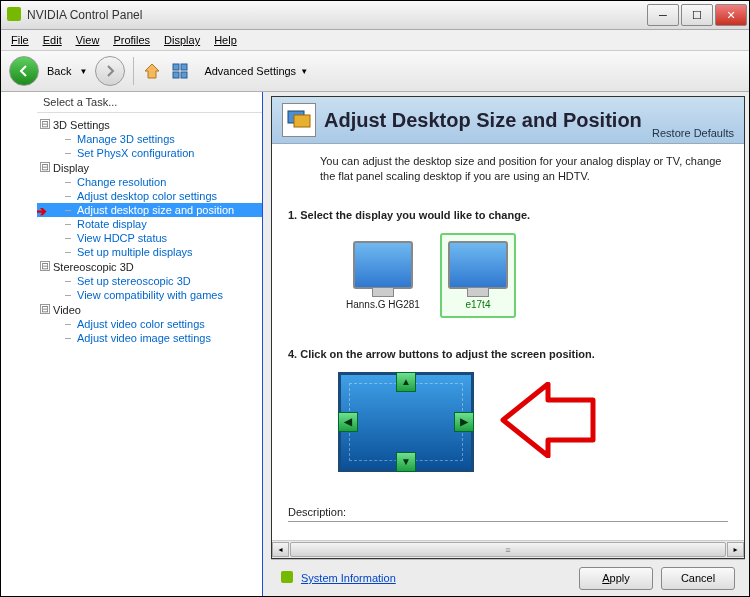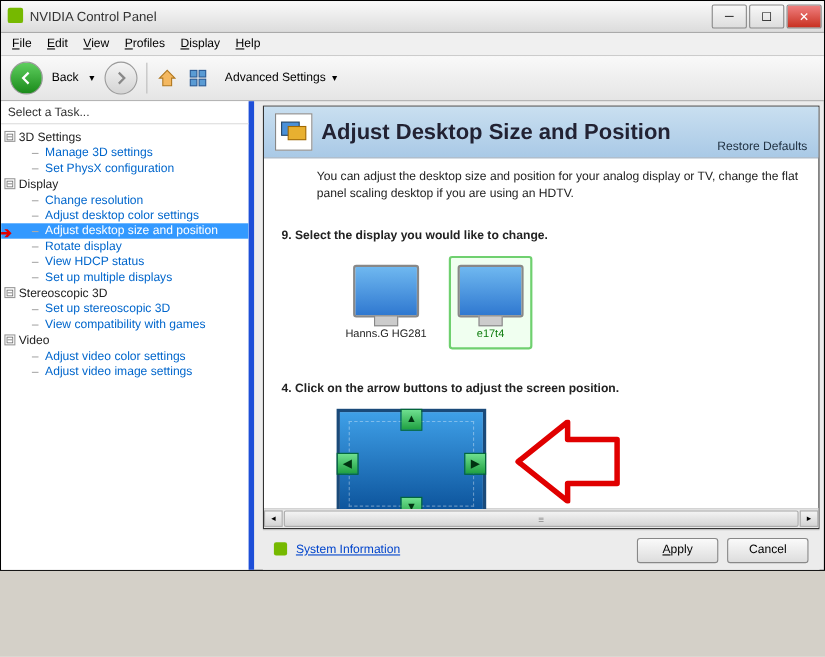--- a/index.html
+++ b/index.html
@@ -1,33 +1,33 @@
 <!DOCTYPE html>
 <html><head>
 <meta charset="utf-8">
 <style>
 html,body{margin:0;padding:0;font-family:"Segoe UI",Tahoma,sans-serif;font-size:11px;background:#d4d0c8;}
-.window{width:750px;height:519px;border:1px solid #000;background:#ececec;position:relative;box-sizing:border-box;display:flex;flex-direction:column;}
+.window{width:750px;height:597px;border:1px solid #000;background:#ececec;position:relative;box-sizing:border-box;display:flex;flex-direction:column;}
 .titlebar{height:28px;background:linear-gradient(to bottom,#fafafa,#dcdcdc);border-bottom:1px solid #aaa;display:flex;align-items:center;padding:0 2px;}
 .titlebar .icon{width:16px;height:16px;margin:0 4px;display:inline-block;}
 .titlebar .title{flex:1;font-size:12px;color:#333;}
 .winbtns{display:flex;gap:2px;}
 .winbtn{width:30px;height:20px;border:1px solid #888;background:linear-gradient(to bottom,#f8f8f8,#ddd);display:flex;align-items:center;justify-content:center;border-radius:2px;}
 .winbtn.close{background:linear-gradient(to bottom,#f08080,#c83020);color:#fff;}
-.menubar{height:20px;background:#f0f0f0;border-bottom:1px solid #ccc;display:flex;align-items:center;padding:0 4px;gap:2px;}
+.menubar{height:20px;background:#f0f0f0;border-bottom:1px solid #ccc;display:flex;align-items:center;padding:0 4px;gap:2px;text-decoration:underline;}
 .menubar span{padding:2px 6px;cursor:default;}
 .toolbar{height:40px;background:linear-gradient(to bottom,#f9f9f9,#e5e5e5);border-bottom:1px solid #b0b0b0;display:flex;align-items:center;padding:0 8px;gap:8px;}
 .navbtn{width:28px;height:28px;border-radius:50%;display:flex;align-items:center;justify-content:center;font-size:14px;border:1px solid #9a9a9a;}
 .navbtn.back{background:linear-gradient(to bottom,#5fcf5f,#1a8a1a);color:#fff;}
 .navbtn.fwd{background:linear-gradient(to bottom,#f4f4f4,#d4d4d4);color:#888;}
 .toolicon{width:20px;height:20px;display:flex;align-items:center;justify-content:center;}
 .toolbar .sep{width:1px;height:28px;background:#bbb;}
 .advset{display:flex;align-items:center;gap:4px;padding:2px 6px;}
 .body{flex:1;display:flex;min-height:0;}
-.sidebar{width:225px;border-right:5px solid #1d4ed8;background:#fff;display:flex;flex-direction:column;}
+.sidebar{width:225px;border-right:1px solid #1d4ed8;background:#fff;display:flex;flex-direction:column;padding-left:36px;}
 .sidehdr{padding:4px 6px;font-size:11px;color:#333;border-bottom:1px solid #ddd;}
 .tree{flex:1;overflow:auto;padding:4px 0;}
 .tree .grp{margin:1px 0;}
 .tree .grplbl{padding:1px 4px 1px 16px;position:relative;color:#222;}
 .tree .grplbl::before{content:"⊟";position:absolute;left:3px;top:1px;font-size:9px;color:#666;border:1px solid #999;width:8px;height:8px;line-height:8px;text-align:center;}
 .tree .item{padding:1px 4px 1px 40px;color:#0066cc;cursor:pointer;position:relative;white-space:nowrap;}
 .tree .item::before{content:"";position:absolute;left:28px;top:7px;width:6px;height:1px;background:#aaa;}
 .tree .item.sel{background:#3399ff;color:#fff;}
 .tree .item.sel::after{content:"";}
 .redarrow{position:absolute;left:-2px;top:0;color:#e00000;font-size:14px;font-weight:bold;}
@@ -173,21 +173,21 @@
                 <rect x="2" y="4" width="16" height="12" fill="#4a90d8" stroke="#246"></rect>
                 <rect x="8" y="8" width="16" height="12" fill="#e8b030" stroke="#a06800"></rect>
               </svg>
           </div>
           <h1>Adjust Desktop Size and Position</h1>
           <span class="restore">Restore Defaults</span>
         </div>
         <div class="panelbody">
           <div class="intro">You can adjust the desktop size and position for your analog display or TV, change the flat panel scaling desktop if you are using an HDTV.</div>
 
-          <div class="step">9. Select the display you would like to change.</div>
+          <div class="step">1. Select the display you would like to change.</div>
           <div class="displays">
             <div class="disp">
               <div class="monitor"></div>
               <div class="lbl">Hanns.G HG281</div>
             </div>
             <div class="disp sel">
               <div class="monitor"></div>
               <div class="lbl">e17t4</div>
             </div>
           </div>

